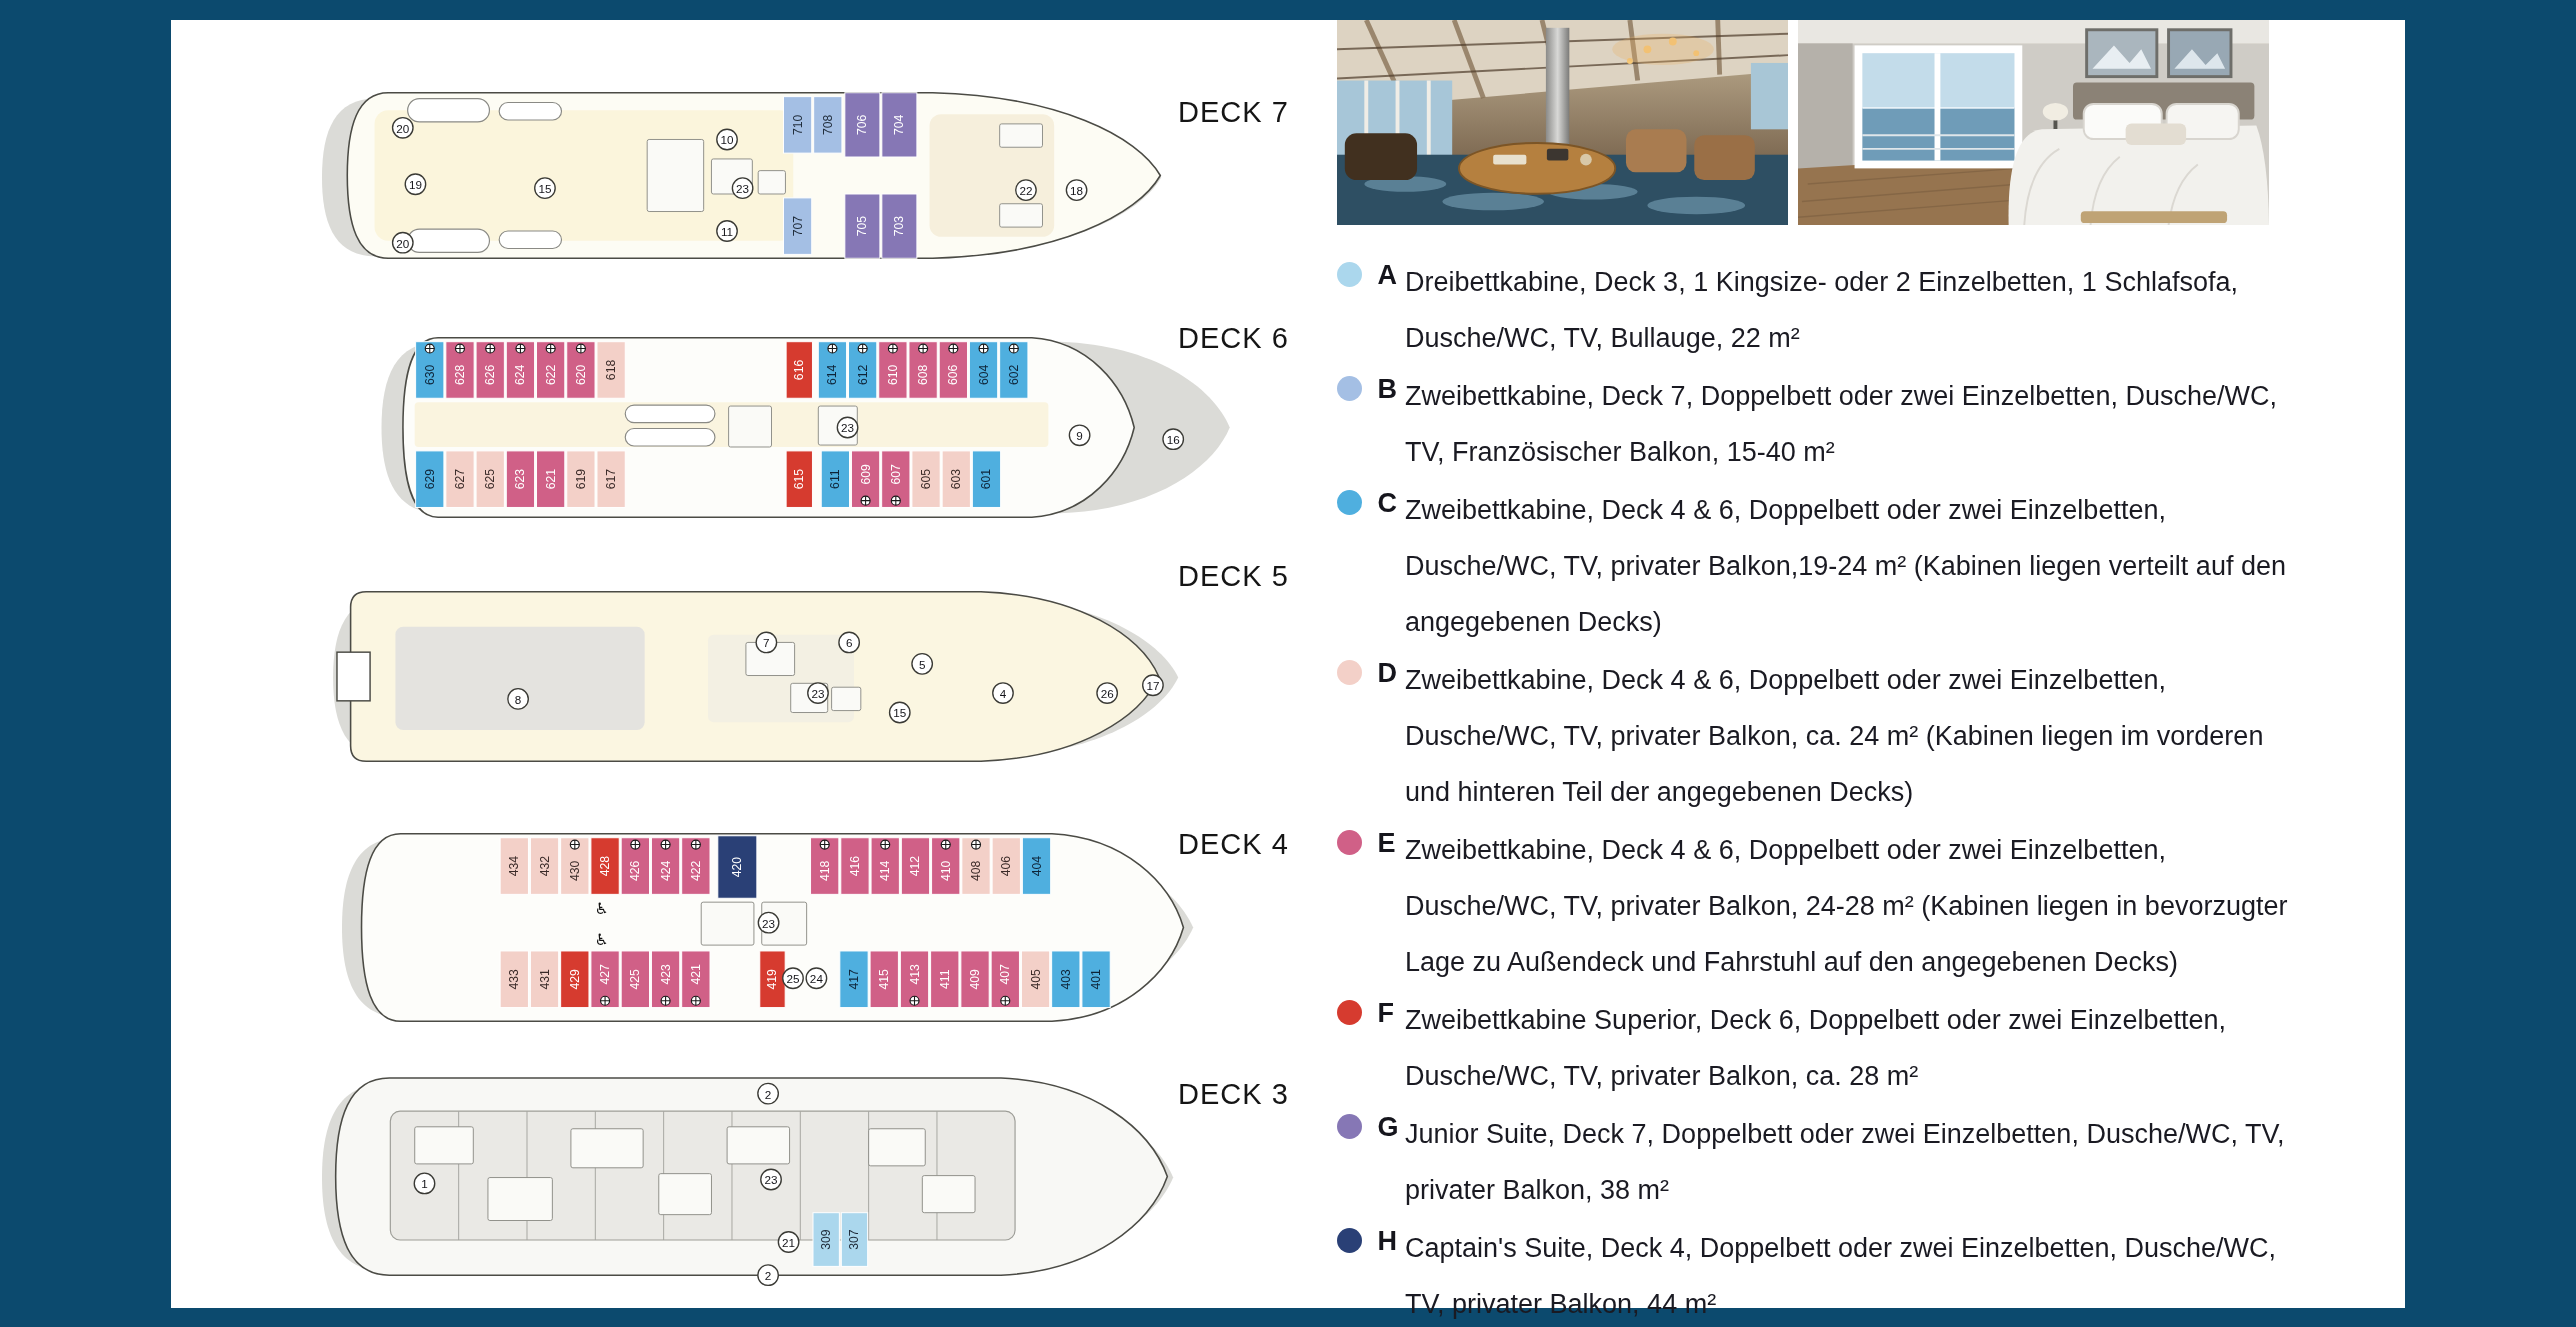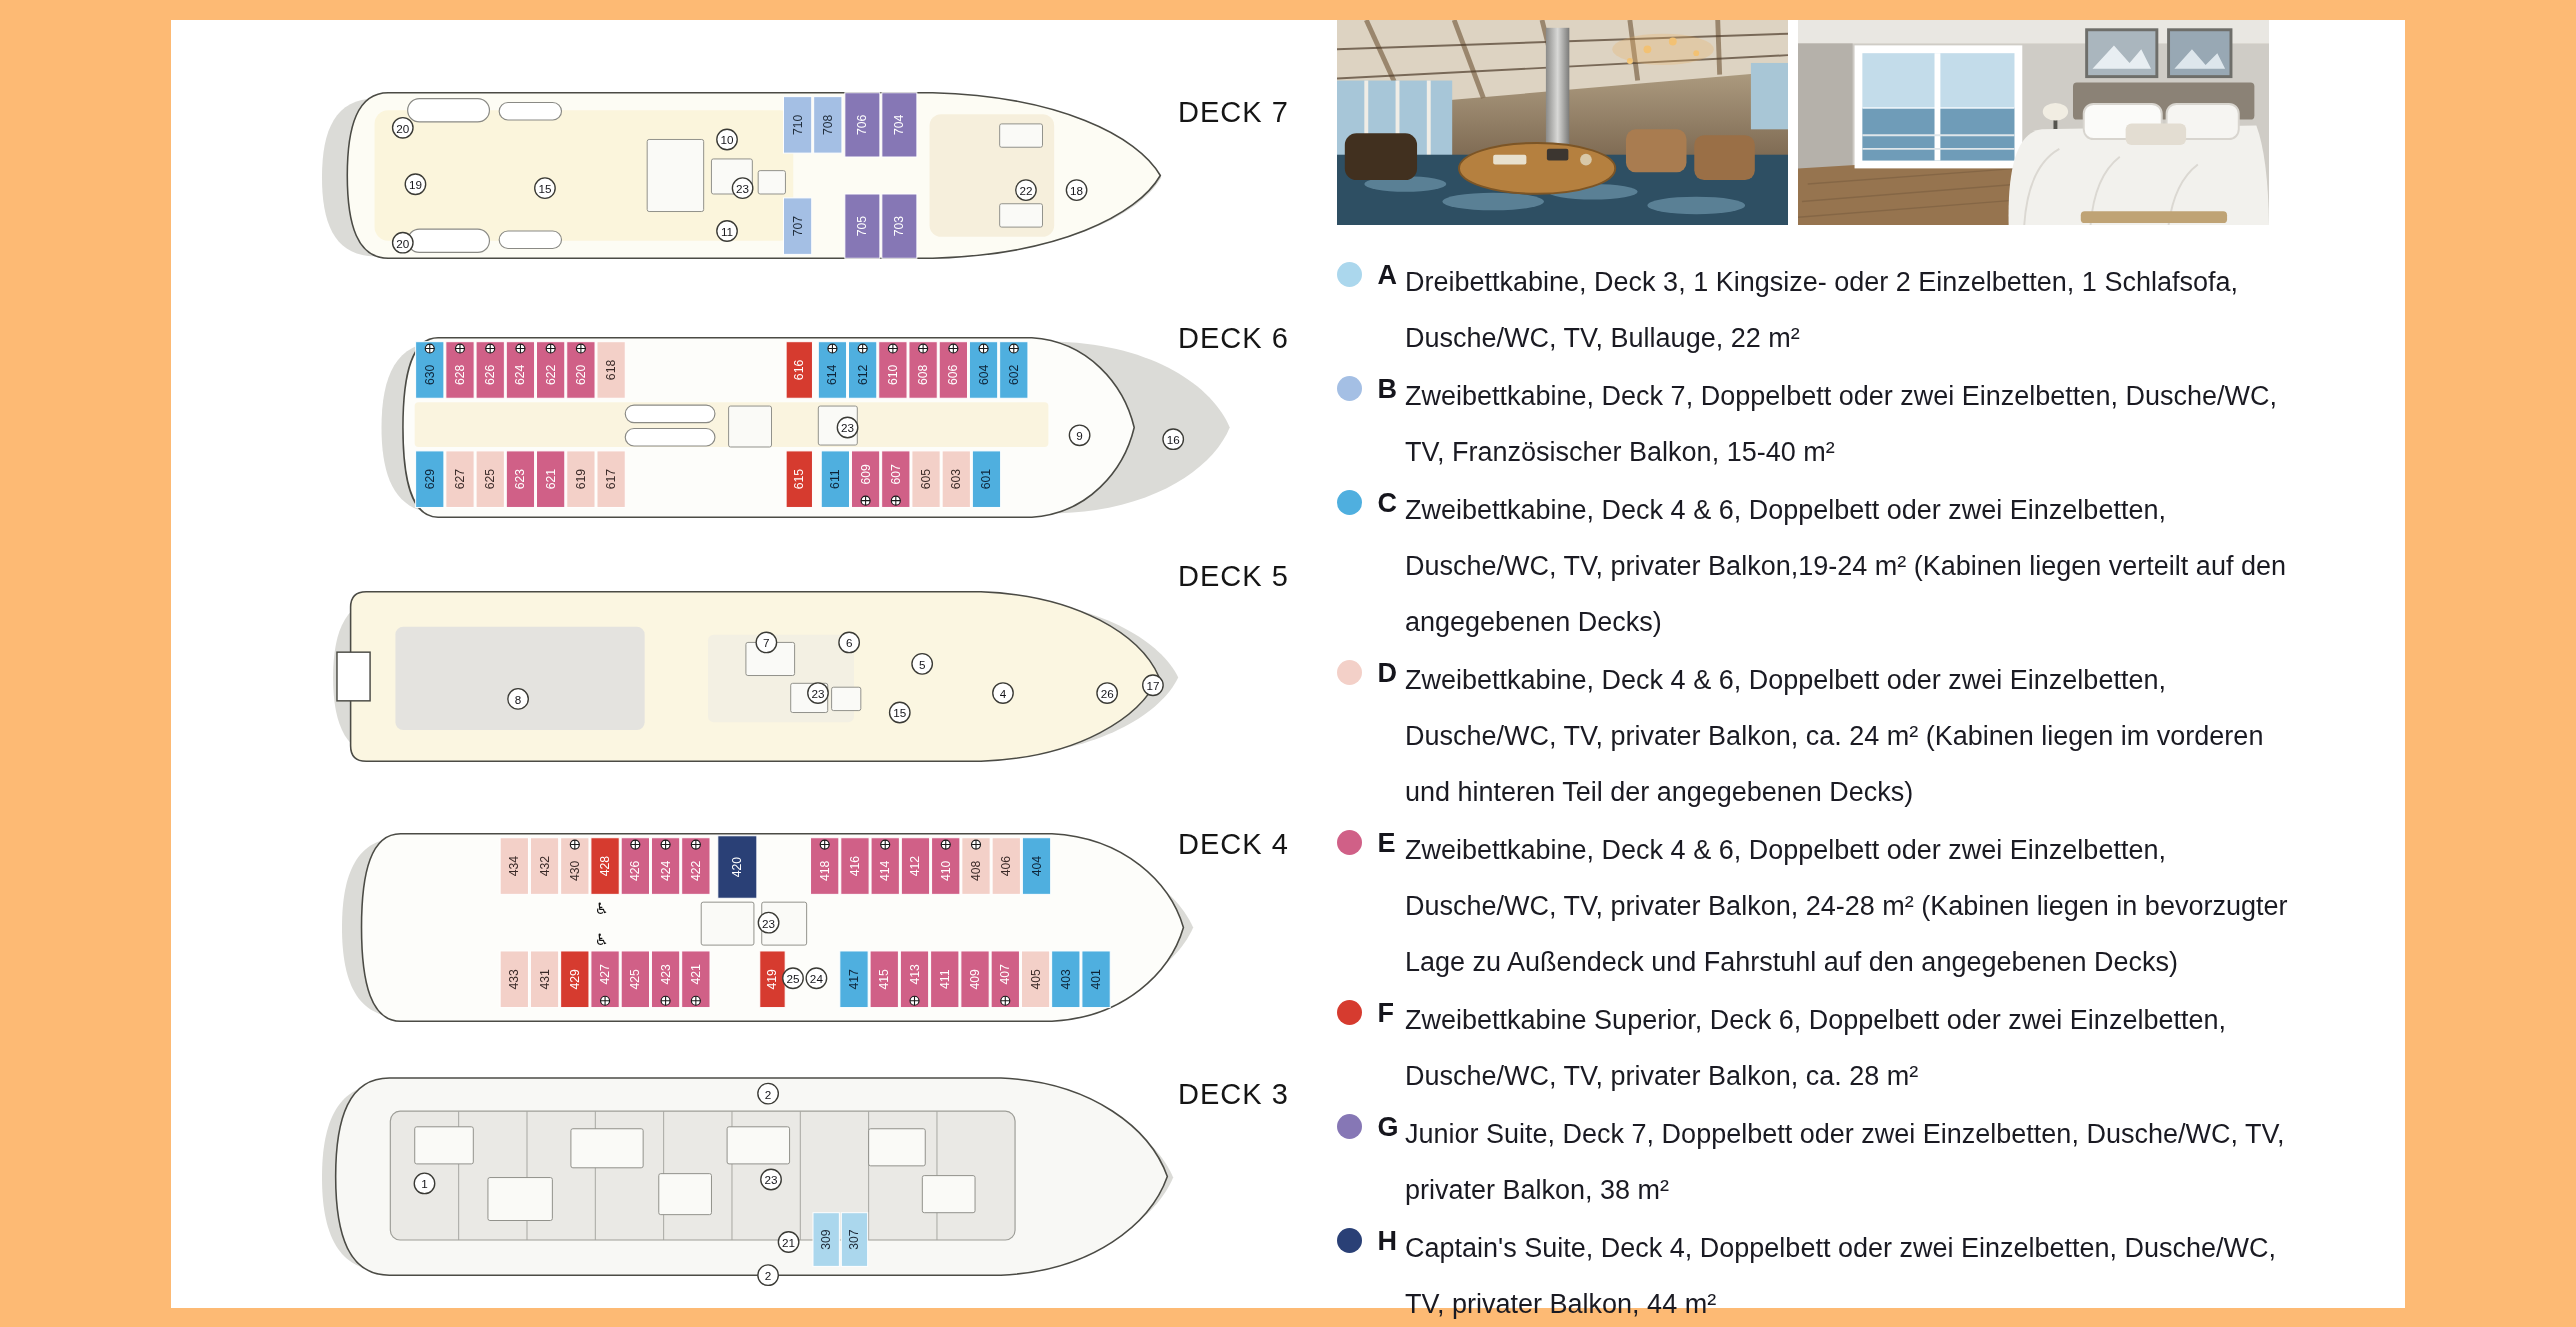--- a/index.html
+++ b/index.html
@@ -1,16 +1,16 @@
 <!DOCTYPE html>
 <html><head>
 <meta charset="utf-8">
 <style>
   html,body{margin:0;padding:0;background:#000;}
-  .stage{position:relative;width:2576px;height:1327px;background:#fdba74;overflow:hidden;
+  .stage{position:relative;width:2576px;height:1327px;background:#0c4a6e;overflow:hidden;
          font-family:"Liberation Sans",sans-serif;}
   .content{position:absolute;left:171px;top:19.5px;width:2234px;height:1288px;background:#fff;}
   .deck-svg{position:absolute;}
   .deck-label{position:absolute;left:1007px;font-size:29px;letter-spacing:1px;color:#151515;}
   #label-deck7{top:76px;} #label-deck6{top:302px;} #label-deck5{top:540px;}
   #label-deck4{top:808px;} #label-deck3{top:1058px;}
   .photo{position:absolute;top:0;height:205px;}
   #photo-1{left:1166px;width:451px;}
   #photo-2{left:1627px;width:471px;}
   #legend{position:absolute;left:1166px;top:234px;width:971px;}

